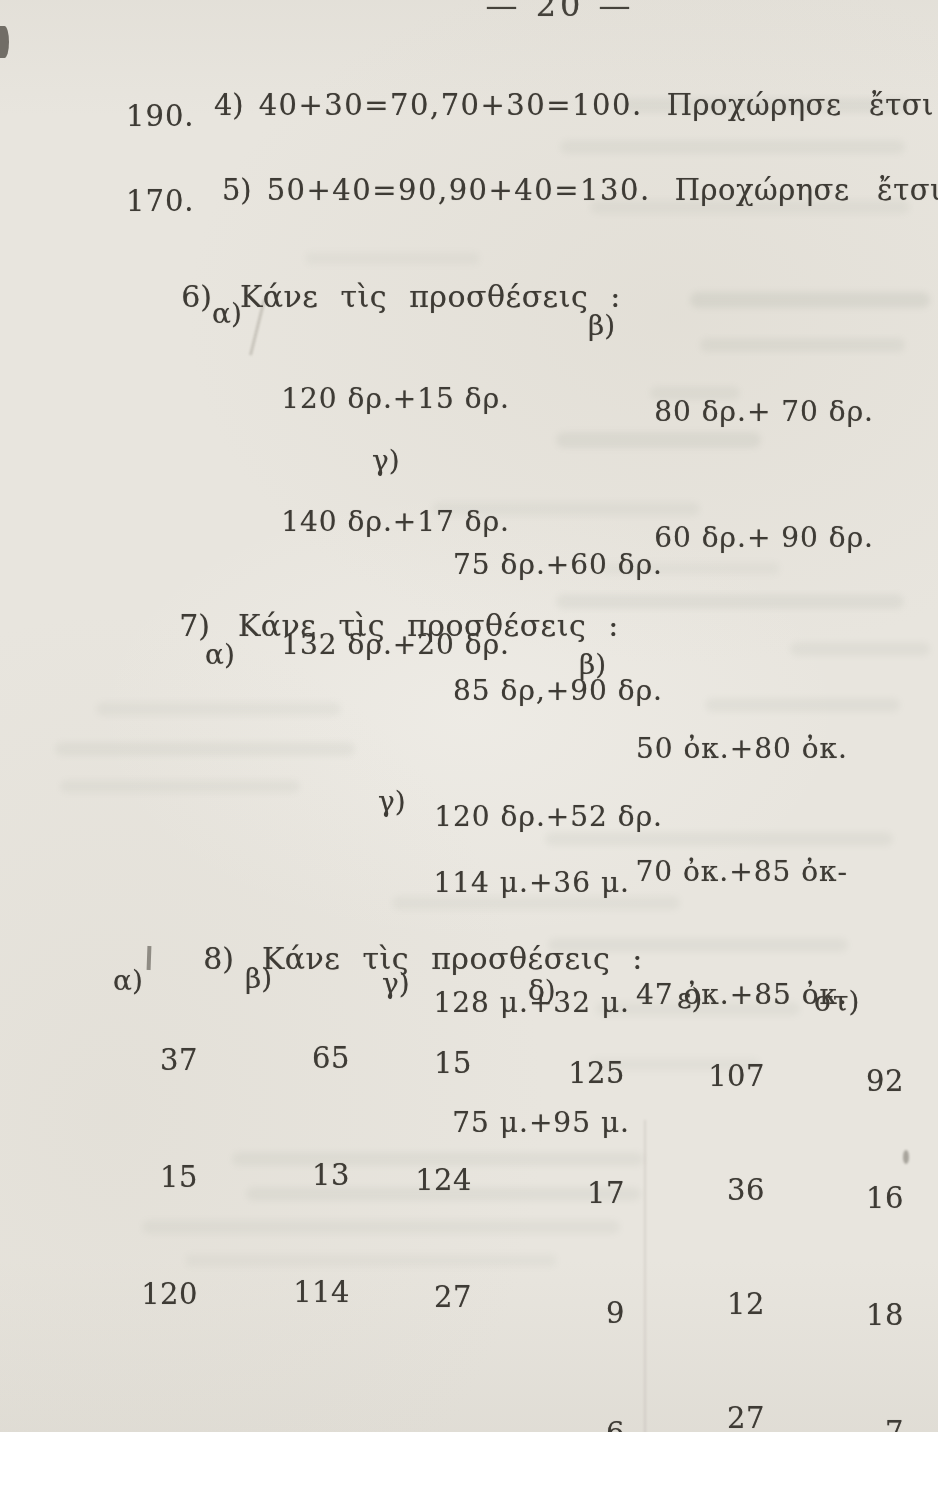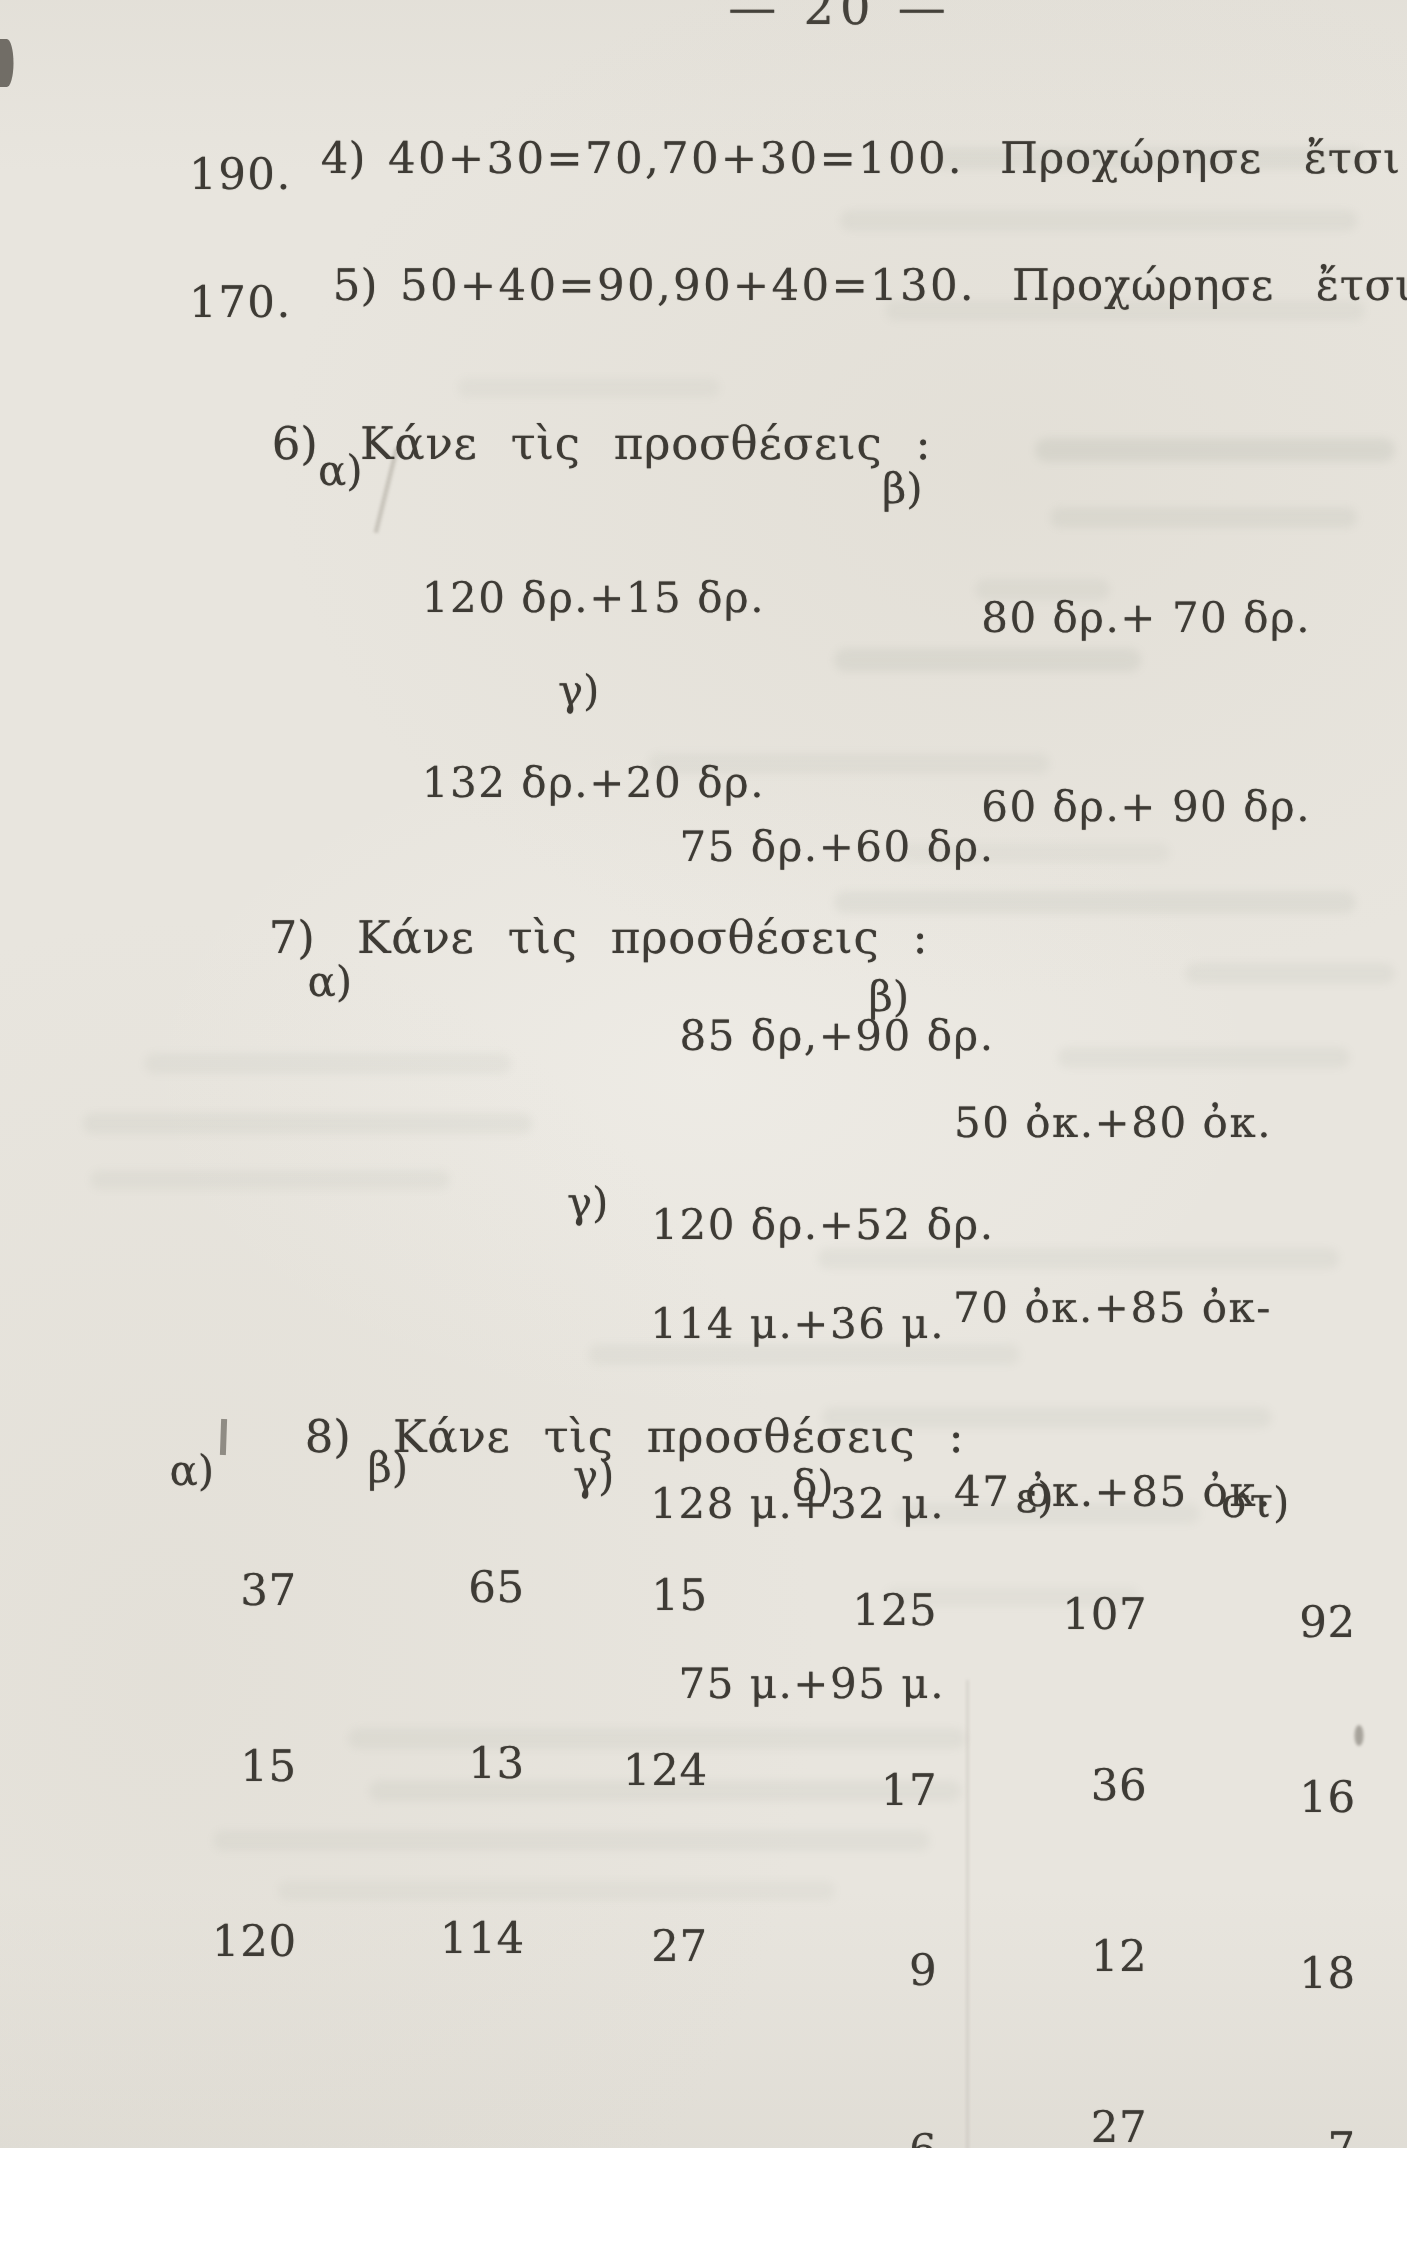--- a/index.html
+++ b/index.html
@@ -121,20 +121,21 @@
   </div>
   <div class="abs ink cont" style="left:126px;top:184px">170.</div>
 
   <div class="abs ink heading" style="left:143px;top:244px">
     <span>6)</span><span class="title">Κάνε τὶς προσθέσεις :</span>
   </div>
 
   <div class="abs ink glabel" style="left:212px;top:297px">α)</div>
   <div class="abs ink glines" style="left:260px;top:296px;width:250px;line-height:41px">
     <div class="gline">120 δρ.+15 δρ.</div>
+    <div class="gline">140 δρ.+17 δρ.</div>
     <div class="gline">132 δρ.+20 δρ.</div>
   </div>
 
   <div class="abs ink glabel" style="left:588px;top:309px">β)</div>
   <div class="abs ink glines" style="left:630px;top:307px;width:244px;line-height:42px">
     <div class="gline">80 δρ.+ 70 δρ.</div>
     <div class="gline">60 δρ.+ 90 δρ.</div>
   </div>
 
   <div class="abs ink glabel" style="left:372px;top:444px">γ)</div>

